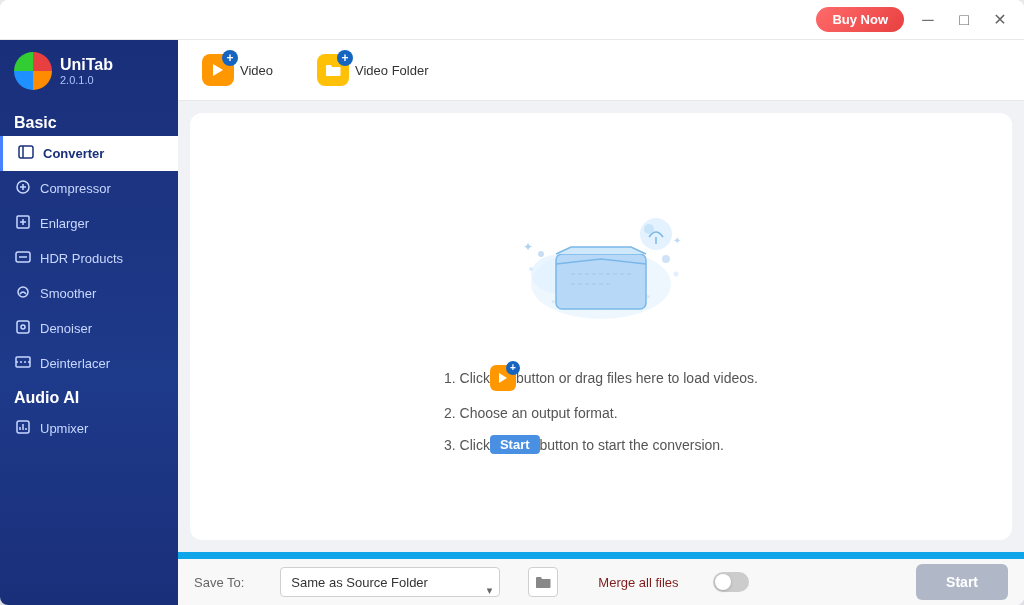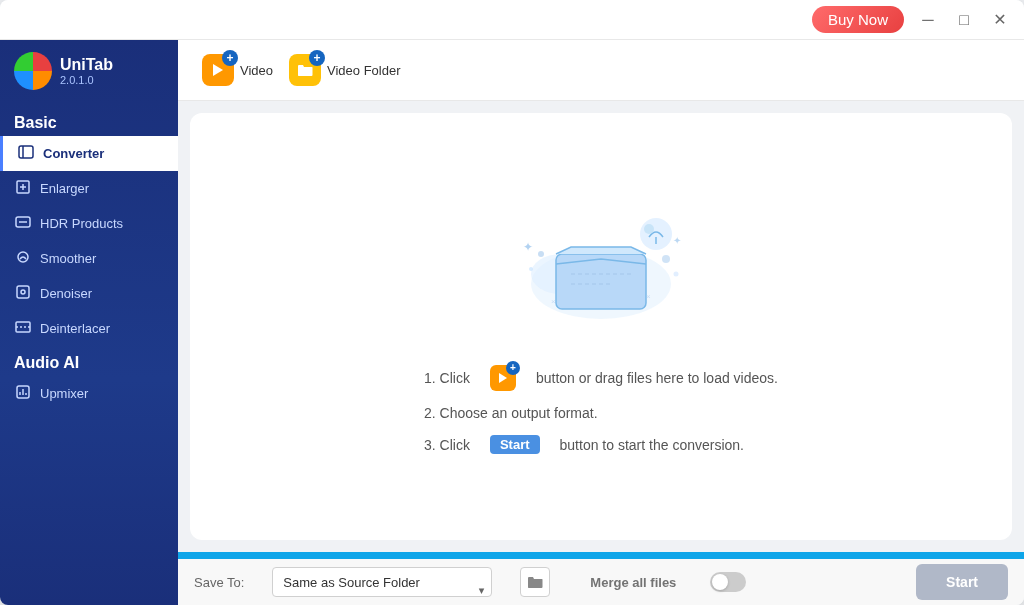--- a/index.html
+++ b/index.html
@@ -4,21 +4,21 @@
   <style>
     * { box-sizing: border-box; margin: 0; padding: 0; }
     body { font-family: 'Segoe UI', Arial, sans-serif; background: #f0f2f5; width: 1024px; height: 605px; overflow: hidden; display: flex; flex-direction: column; }
 
     .window { width: 1024px; height: 605px; display: flex; flex-direction: column; border-radius: 8px; overflow: hidden; box-shadow: 0 4px 20px rgba(0,0,0,0.2); }
 
     
     .titlebar { background: #fff; height: 40px; display: flex; align-items: center; justify-content: flex-end; padding: 0 10px; border-bottom: 1px solid #e8e8e8; flex-shrink: 0; position: relative; }
     .titlebar-controls { display: flex; gap: 8px; align-items: center; }
     .titlebar-btn { width: 28px; height: 28px; border: none; background: none; cursor: pointer; font-size: 16px; color: #666; display: flex; align-items: center; justify-content: center; border-radius: 4px; }
-    .btn-buy-now { background: linear-gradient(135deg, #ff6b6b, #e84040); color: #fff; border: none; border-radius: 14px; padding: 5px 16px; font-size: 15px; font-weight: 400; cursor: pointer; position: absolute; right: 120px; }
+    .btn-buy-now { background: linear-gradient(135deg, #ff6b6b, #e84040); color: #fff; border: none; border-radius: 14px; padding: 5px 16px; font-size: 13px; font-weight: 700; cursor: pointer; position: absolute; right: 120px; }
 
     
     .main-layout { display: flex; flex: 1; overflow: hidden; }
 
     
     .sidebar { width: 178px; background: linear-gradient(180deg, #1a2f7a 0%, #1e3a8a 60%, #1a2f7a 100%); display: flex; flex-direction: column; flex-shrink: 0; color: #fff; padding-bottom: 10px; }
 
     .logo-area { display: flex; align-items: center; gap: 8px; padding: 12px 14px 16px; }
     .logo-icon { width: 38px; height: 38px; border-radius: 50%; background: conic-gradient(#e84040 0deg 90deg, #ff8c00 90deg 180deg, #1e90ff 180deg 270deg, #32cd32 270deg 360deg); flex-shrink: 0; }
     .logo-text { display: flex; flex-direction: column; }
@@ -33,48 +33,48 @@
     .sidebar-item .item-icon { font-size: 14px; width: 18px; text-align: center; flex-shrink: 0; }
 
     .sidebar-spacer { flex: 1; }
 
     .sidebar-bottom { padding: 4px 0; }
 
     
     .content-area { flex: 1; display: flex; flex-direction: column; background: #f0f2f5; }
 
     
-    .toolbar { background: #fff; padding: 10px 16px; display: flex; align-items: center; gap: 0; flex-shrink: 0; border-bottom: 1px solid #e8e8e8; }
+    .toolbar { background: #fff; padding: 10px 16px; display: flex; align-items: center; gap: 28px; flex-shrink: 0; border-bottom: 1px solid #e8e8e8; }
 
     .add-btn { display: flex; align-items: center; gap: 6px; background: none; border: none; cursor: pointer; font-size: 13px; font-weight: 500; color: #333; padding: 4px 8px; border-radius: 6px; }
     .add-icon-video { width: 32px; height: 32px; background: #ff9800; border-radius: 8px; display: flex; align-items: center; justify-content: center; color: #fff; font-size: 14px; position: relative; }
     .add-icon-video::after { content: '+'; position: absolute; top: -4px; right: -4px; width: 16px; height: 16px; background: #1565c0; border-radius: 50%; font-size: 12px; font-weight: 700; color: #fff; display: flex; align-items: center; justify-content: center; line-height: 16px; text-align: center; }
     .add-icon-folder { width: 32px; height: 32px; background: #ffc107; border-radius: 8px; display: flex; align-items: center; justify-content: center; color: #fff; font-size: 14px; position: relative; }
     .add-icon-folder::after { content: '+'; position: absolute; top: -4px; right: -4px; width: 16px; height: 16px; background: #1565c0; border-radius: 50%; font-size: 12px; font-weight: 700; color: #fff; display: flex; align-items: center; justify-content: center; line-height: 16px; text-align: center; }
 
     
     .drop-zone { flex: 1; margin: 12px; background: #fff; border-radius: 12px; display: flex; flex-direction: column; align-items: center; justify-content: center; gap: 16px; overflow: hidden; }
 
     .illustration { width: 200px; height: 140px; position: relative; margin-bottom: 10px; }
 
     
     .instructions { display: flex; flex-direction: column; gap: 14px; font-size: 14px; color: #555; }
-    .instruction-row { display: flex; align-items: center; gap: 20px; }
+    .instruction-row { display: flex; align-items: center; gap: 0; }
     .mini-add-btn { width: 26px; height: 26px; background: #ff9800; border-radius: 6px; display: flex; align-items: center; justify-content: center; color: #fff; font-size: 14px; font-weight: 700; position: relative; flex-shrink: 0; }
     .mini-add-btn::after { content: '+'; position: absolute; top: -4px; right: -4px; width: 14px; height: 14px; background: #1565c0; border-radius: 50%; font-size: 10px; font-weight: 700; color: #fff; display: flex; align-items: center; justify-content: center; line-height: 14px; text-align: center; }
     .start-badge { background: #4a90e2; color: #fff; border-radius: 4px; padding: 2px 10px; font-size: 13px; font-weight: 600; }
 
     
     .footer { background: #f8f8f8; border-top: 7px solid #0ea5e9; height: 53px; display: flex; align-items: center; padding: 0 16px; gap: 28px; flex-shrink: 0; }
     .save-to-label { font-size: 13px; color: #666; font-weight: 500; flex-shrink: 0; }
     .save-to-dropdown { border: 1px solid #d0d0d0; background: #fff; border-radius: 4px; padding: 4px 28px 4px 10px; font-size: 13px; color: #333; appearance: none; cursor: pointer; min-width: 220px; height: 30px; }
-    .dropdown-wrapper { position: relative; display: flex; align-items: flex-end; }
+    .dropdown-wrapper { position: relative; display: flex; align-items: flex-end; margin-left: 8px; }
     .dropdown-wrapper::after { content: '▾'; position: absolute; right: 8px; font-size: 11px; color: #666; pointer-events: none; }
     .folder-icon-btn { width: 30px; height: 30px; border: 1px solid #d0d0d0; background: #fff; border-radius: 4px; display: flex; align-items: center; justify-content: center; cursor: pointer; font-size: 14px; }
-    .merge-label { font-size: 13px; color: #737373; margin-left: 12px; font-weight: bold; }
+    .merge-label { font-size: 13px; color: #7f1d1d; margin-left: 12px; }
     .toggle { width: 36px; height: 20px; background: #ccc; border-radius: 10px; margin-left: 6px; position: relative; cursor: pointer; }
     .toggle-knob { width: 16px; height: 16px; background: #fff; border-radius: 50%; position: absolute; top: 2px; left: 2px; transition: left 0.2s; box-shadow: 0 1px 3px rgba(0,0,0,0.2); }
     .footer-spacer { flex: 1; }
     .start-btn { background: #b0b8c8; color: #fff; border: none; border-radius: 6px; padding: 8px 30px; font-size: 14px; font-weight: 600; cursor: pointer; height: 36px; }
   </style>
 </head>
 <body>
 
 <div class="window">
 
@@ -104,20 +104,29 @@
       <div class="sidebar-item active">
         <span class="item-icon">
           <svg width="16" height="16" viewBox="0 0 16 16" fill="currentColor">
               <rect x="1" y="2" width="14" height="12" rx="2" fill="none" stroke="currentColor" stroke-width="1.5"></rect>
               <line x1="5" y1="2" x2="5" y2="14" stroke="currentColor" stroke-width="1.5"></line>
             </svg>
         </span>
         <span>Converter</span>
       </div>
 
+      <div class="sidebar-item">
+        <span class="item-icon">
+          <svg width="16" height="16" viewBox="0 0 16 16" fill="none">
+              <circle cx="8" cy="8" r="6" stroke="currentColor" stroke-width="1.5"></circle>
+              <path d="M5 8h6M8 5v6" stroke="currentColor" stroke-width="1.5"></path>
+            </svg>
+        </span>
+        <span>Compressor</span>
+      </div>
 
 
       <div class="sidebar-item">
         <span class="item-icon">
           <svg width="16" height="16" viewBox="0 0 16 16" fill="none">
               <rect x="2" y="2" width="12" height="12" rx="1" stroke="currentColor" stroke-width="1.5"></rect>
               <path d="M5 8h6M8 5v6" stroke="currentColor" stroke-width="1.5"></path>
             </svg>
         </span>
         <span>Enlarger</span>

